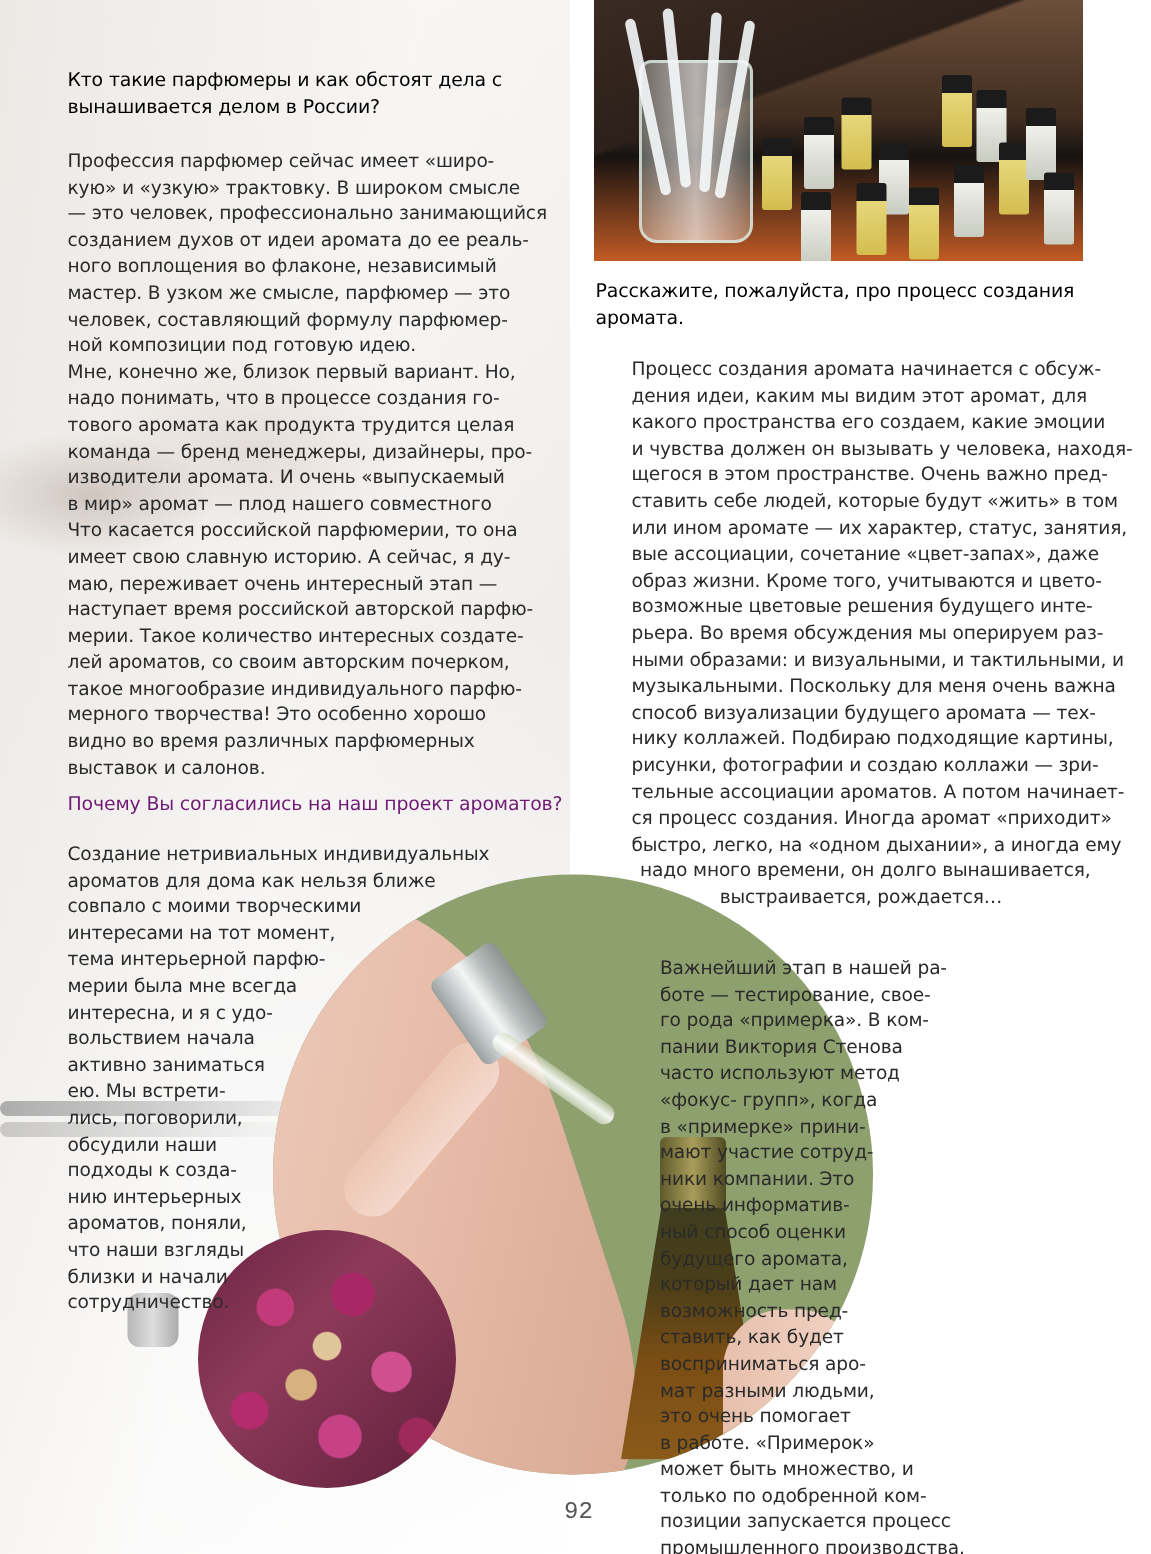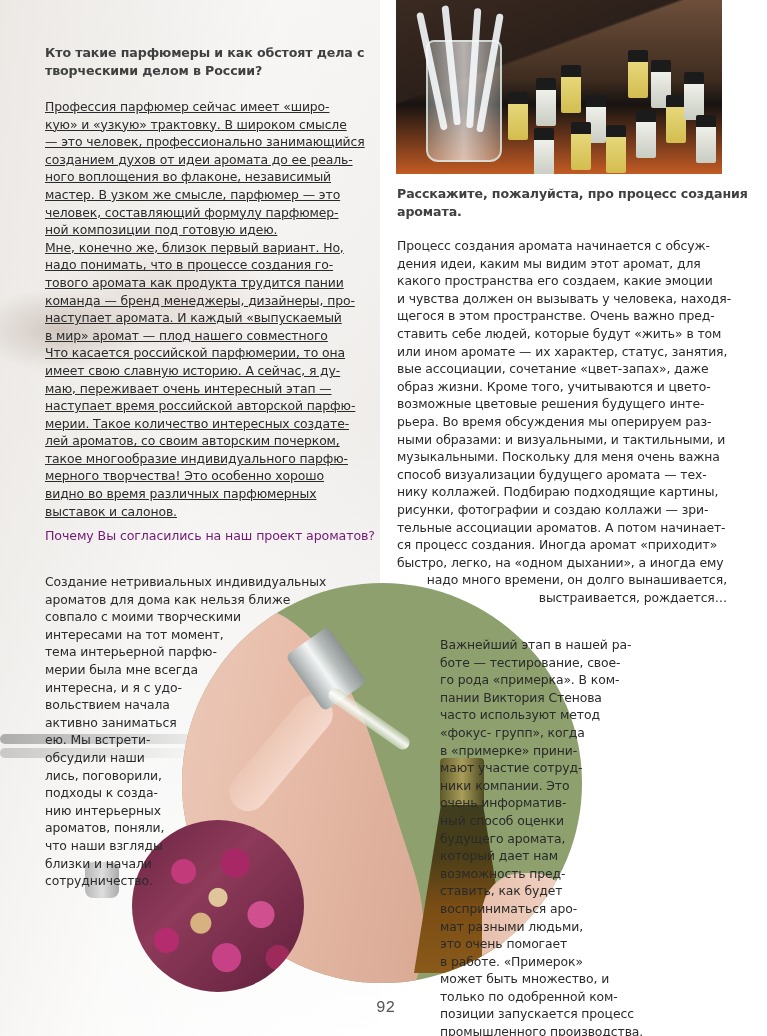--- a/index.html
+++ b/index.html
@@ -21,21 +21,21 @@
       position: absolute; left: 0; width: 230px; height: 10px;
       background: linear-gradient(90deg, rgba(150,150,150,0.75), rgba(220,220,220,0.1));
       border-radius: 5px;
     }
     .bg-cap {
       position: absolute; left: 85px; top: 862px; width: 34px; height: 36px;
       border-radius: 8px; background: linear-gradient(90deg,#9a9a9a,#d2d2d2,#8a8a8a);
       opacity: 0.7;
     }
     .text { font-size: 12.4px; line-height: 17.6px; letter-spacing: -0.1px; }
-    .heading { font-size: 12.6px; line-height: 18px; font-weight: bold; color: #404040; letter-spacing: -0.1px; }
+    .heading { font-size: 12.6px; line-height: 18px; font-weight: normal; color: #000000; letter-spacing: -0.1px; }
     .col-left { position: absolute; left: 45px; width: 330px; }
     .col-right { position: absolute; left: 397px; width: 330px; }
     .line { display: block; white-space: nowrap; }
     .photo-bottles {
       position: absolute; left: 396px; top: 0; width: 326px; height: 174px; overflow: hidden;
       background:
         linear-gradient(160deg, #3a2a22 0%, #2c201a 35%, rgba(0,0,0,0) 36%),
         linear-gradient(180deg, #6d4f3b 0%, #402d20 45%, #171311 60%, #c25b24 100%);
     }
     .jar {
@@ -147,103 +147,103 @@
   <div class="bottle-neck"></div>
   <div class="bottle-body"></div>
   <div class="hand-right"></div>
 </div>
 
 <div class="photo-roses"></div>
 
 <div class="col-left" style="top:44px;">
   <div class="heading">
     <span class="line">Кто такие парфюмеры и как обстоят дела с</span>
-    <span class="line">творческими делом в России?</span>
-  </div>
-  <div class="text" style="margin-top:18px;text-decoration:underline;">
+    <span class="line">вынашивается делом в России?</span>
+  </div>
+  <div class="text" style="margin-top:18px;">
     <span class="line">Профессия парфюмер сейчас имеет «широ-</span>
     <span class="line">кую» и «узкую» трактовку. В широком смысле</span>
     <span class="line">— это человек, профессионально занимающийся</span>
     <span class="line">созданием духов от идеи аромата до ее реаль-</span>
     <span class="line">ного воплощения во флаконе, независимый</span>
     <span class="line">мастер. В узком же смысле, парфюмер — это</span>
     <span class="line">человек, составляющий формулу парфюмер-</span>
     <span class="line">ной композиции под готовую идею.</span>
     <span class="line">Мне, конечно же, близок первый вариант. Но,</span>
     <span class="line">надо понимать, что в процессе создания го-</span>
-    <span class="line">тового аромата как продукта трудится пании</span>
+    <span class="line">тового аромата как продукта трудится целая</span>
     <span class="line">команда — бренд менеджеры, дизайнеры, про-</span>
-    <span class="line">наступает аромата. И каждый «выпускаемый</span>
+    <span class="line">изводители аромата. И очень «выпускаемый</span>
     <span class="line">в мир» аромат — плод нашего совместного</span>
     <span class="line">Что касается российской парфюмерии, то она</span>
     <span class="line">имеет свою славную историю. А сейчас, я ду-</span>
     <span class="line">маю, переживает очень интересный этап —</span>
     <span class="line">наступает время российской авторской парфю-</span>
     <span class="line">мерии. Такое количество интересных создате-</span>
     <span class="line">лей ароматов, со своим авторским почерком,</span>
     <span class="line">такое многообразие индивидуального парфю-</span>
     <span class="line">мерного творчества!  Это особенно хорошо</span>
     <span class="line">видно во время различных парфюмерных</span>
     <span class="line">выставок и салонов.</span>
   </div>
 </div>
 
 <div class="col-left" style="top:527px;">
   <div class="heading" style="font-weight:normal; color:#701a75;">
     <span class="line">Почему Вы согласились на наш проект ароматов?</span>
   </div>
-  <div class="text" style="margin-top:28px;">
+  <div class="text" style="margin-top:15px;">
     <span class="line">Создание нетривиальных    индивидуальных</span>
     <span class="line">ароматов для дома как нельзя ближе</span>
     <span class="line">совпало с моими творческими</span>
     <span class="line">интересами на тот момент,</span>
     <span class="line">тема интерьерной парфю-</span>
     <span class="line">мерии была мне всегда</span>
     <span class="line">интересна, и я с удо-</span>
     <span class="line">вольствием начала</span>
     <span class="line">активно заниматься</span>
     <span class="line">ею. Мы встрети-</span>
+    <span class="line">лись, поговорили,</span>
     <span class="line">обсудили наши</span>
-    <span class="line">лись, поговорили,</span>
     <span class="line">подходы к созда-</span>
     <span class="line">нию интерьерных</span>
     <span class="line">ароматов, поняли,</span>
     <span class="line">что наши взгляды</span>
     <span class="line">близки и начали</span>
     <span class="line">сотрудничество.</span>
   </div>
 </div>
 
 <div class="col-right" style="top:185px;">
   <div class="heading">
     <span class="line">Расскажите, пожалуйста, про процесс создания</span>
     <span class="line">аромата.</span>
   </div>
-  <div class="text" style="margin-top:16px;">
+  <div class="text" style="margin-top:16px;margin-left:24px;">
     <span class="line">Процесс создания аромата начинается с обсуж-</span>
     <span class="line">дения идеи, каким мы видим этот аромат, для</span>
     <span class="line">какого пространства его создаем, какие эмоции</span>
     <span class="line">и чувства должен он вызывать у человека, находя-</span>
     <span class="line">щегося в этом пространстве. Очень важно пред-</span>
     <span class="line">ставить себе людей, которые будут «жить» в том</span>
     <span class="line">или ином аромате — их характер, статус, занятия,</span>
     <span class="line">вые ассоциации, сочетание «цвет-запах», даже</span>
     <span class="line">образ жизни. Кроме того, учитываются и цвето-</span>
     <span class="line">возможные цветовые решения будущего инте-</span>
     <span class="line">рьера. Во время обсуждения мы оперируем раз-</span>
     <span class="line">ными образами: и визуальными, и тактильными, и</span>
     <span class="line">музыкальными. Поскольку для меня очень важна</span>
     <span class="line">способ визуализации будущего аромата — тех-</span>
     <span class="line">нику коллажей. Подбираю подходящие картины,</span>
     <span class="line">рисунки, фотографии и создаю коллажи — зри-</span>
     <span class="line">тельные ассоциации ароматов. А потом начинает-</span>
     <span class="line">ся процесс создания. Иногда аромат «приходит»</span>
     <span class="line">быстро, легко, на «одном дыхании», а иногда ему</span>
     <span class="line" style="text-align:right;">надо много времени, он долго вынашивается,</span>
-    <span class="line" style="text-align:right;">выстраивается, рождается…</span>
+    <span class="line" style="text-align:center;">выстраивается, рождается…</span>
   </div>
 </div>
 
 <div style="position:absolute; left:440px; top:636px; width:287px; " class="text">
   <span class="line">Важнейший этап в нашей ра-</span>
   <span class="line">боте — тестирование, свое-</span>
   <span class="line">го рода «примерка». В ком-</span>
   <span class="line">пании Виктория Стенова</span>
   <span class="line">часто используют метод</span>
   <span class="line">«фокус- групп», когда</span>

